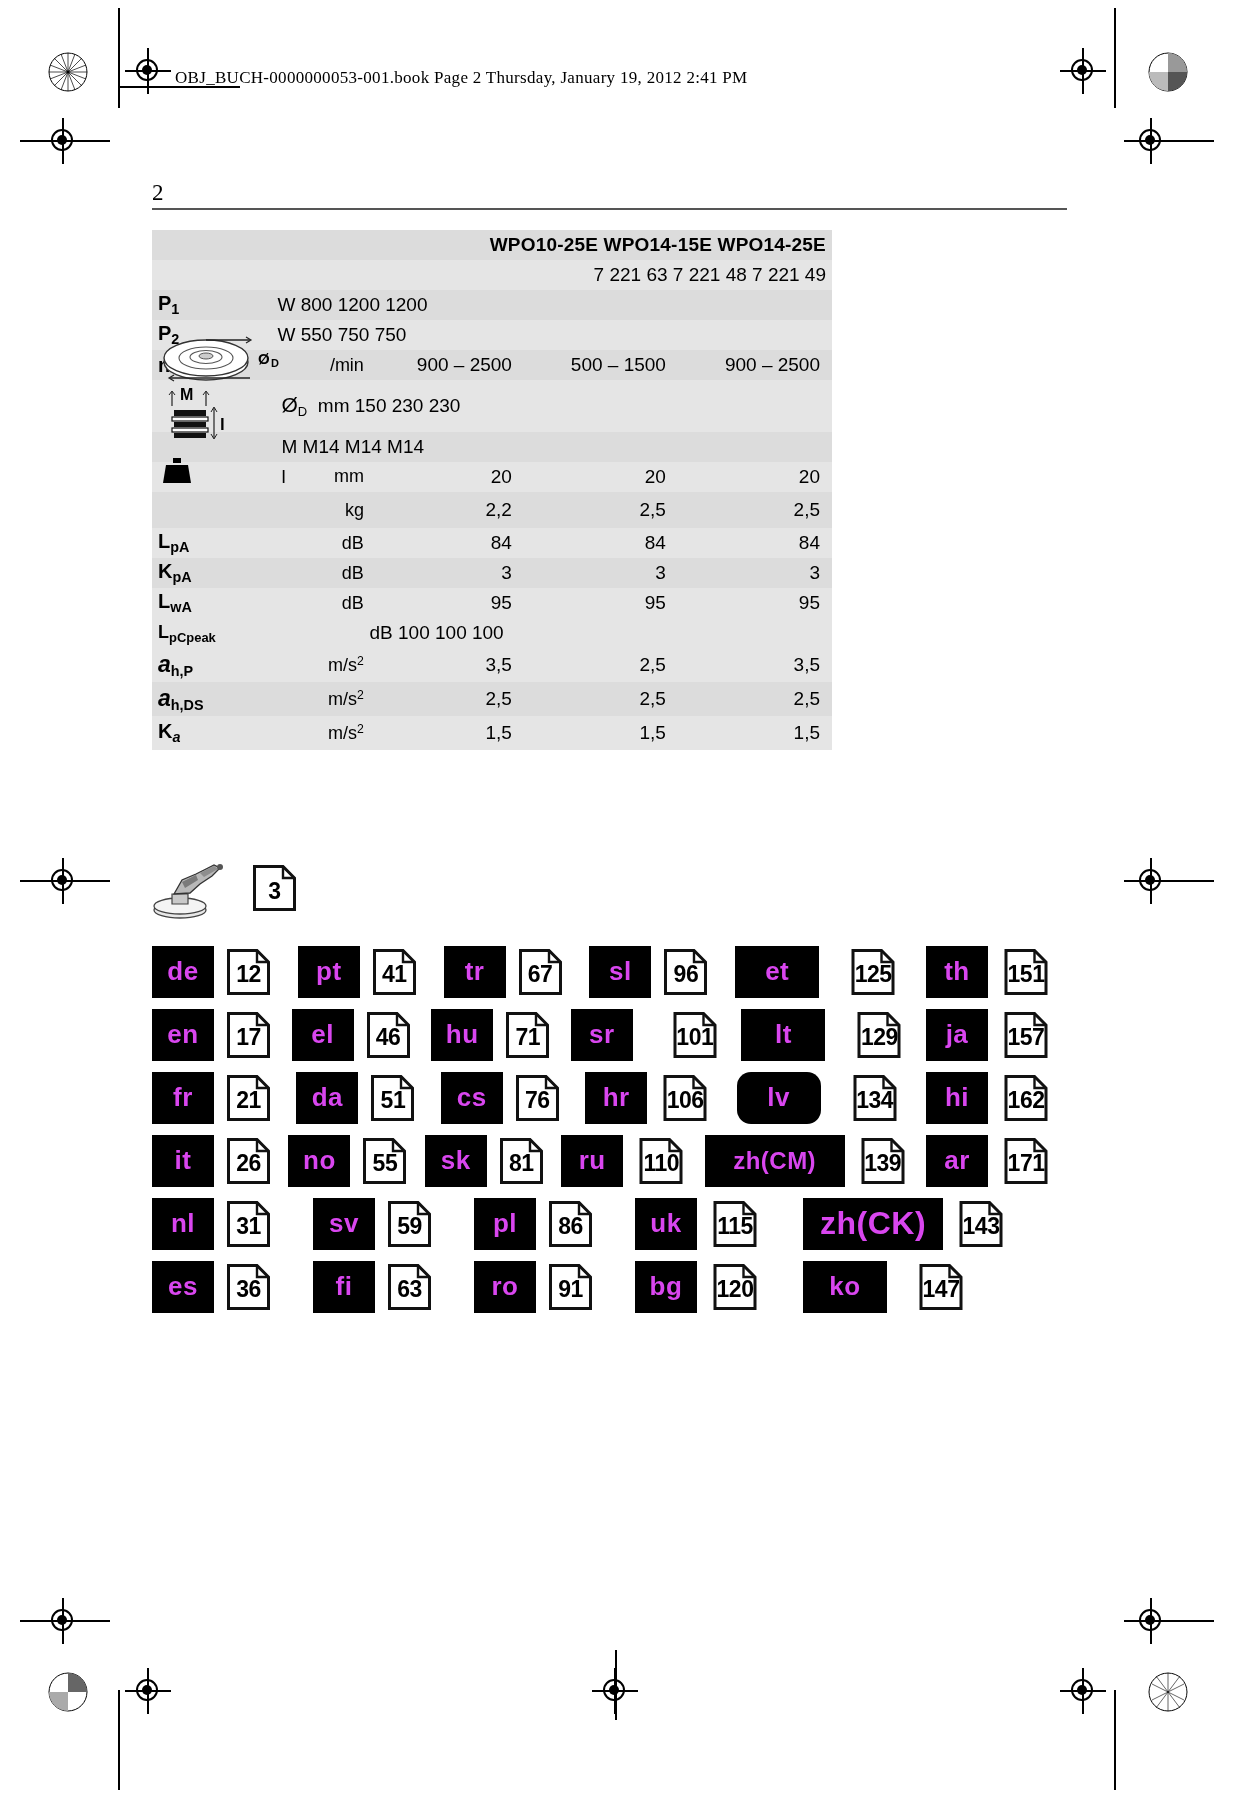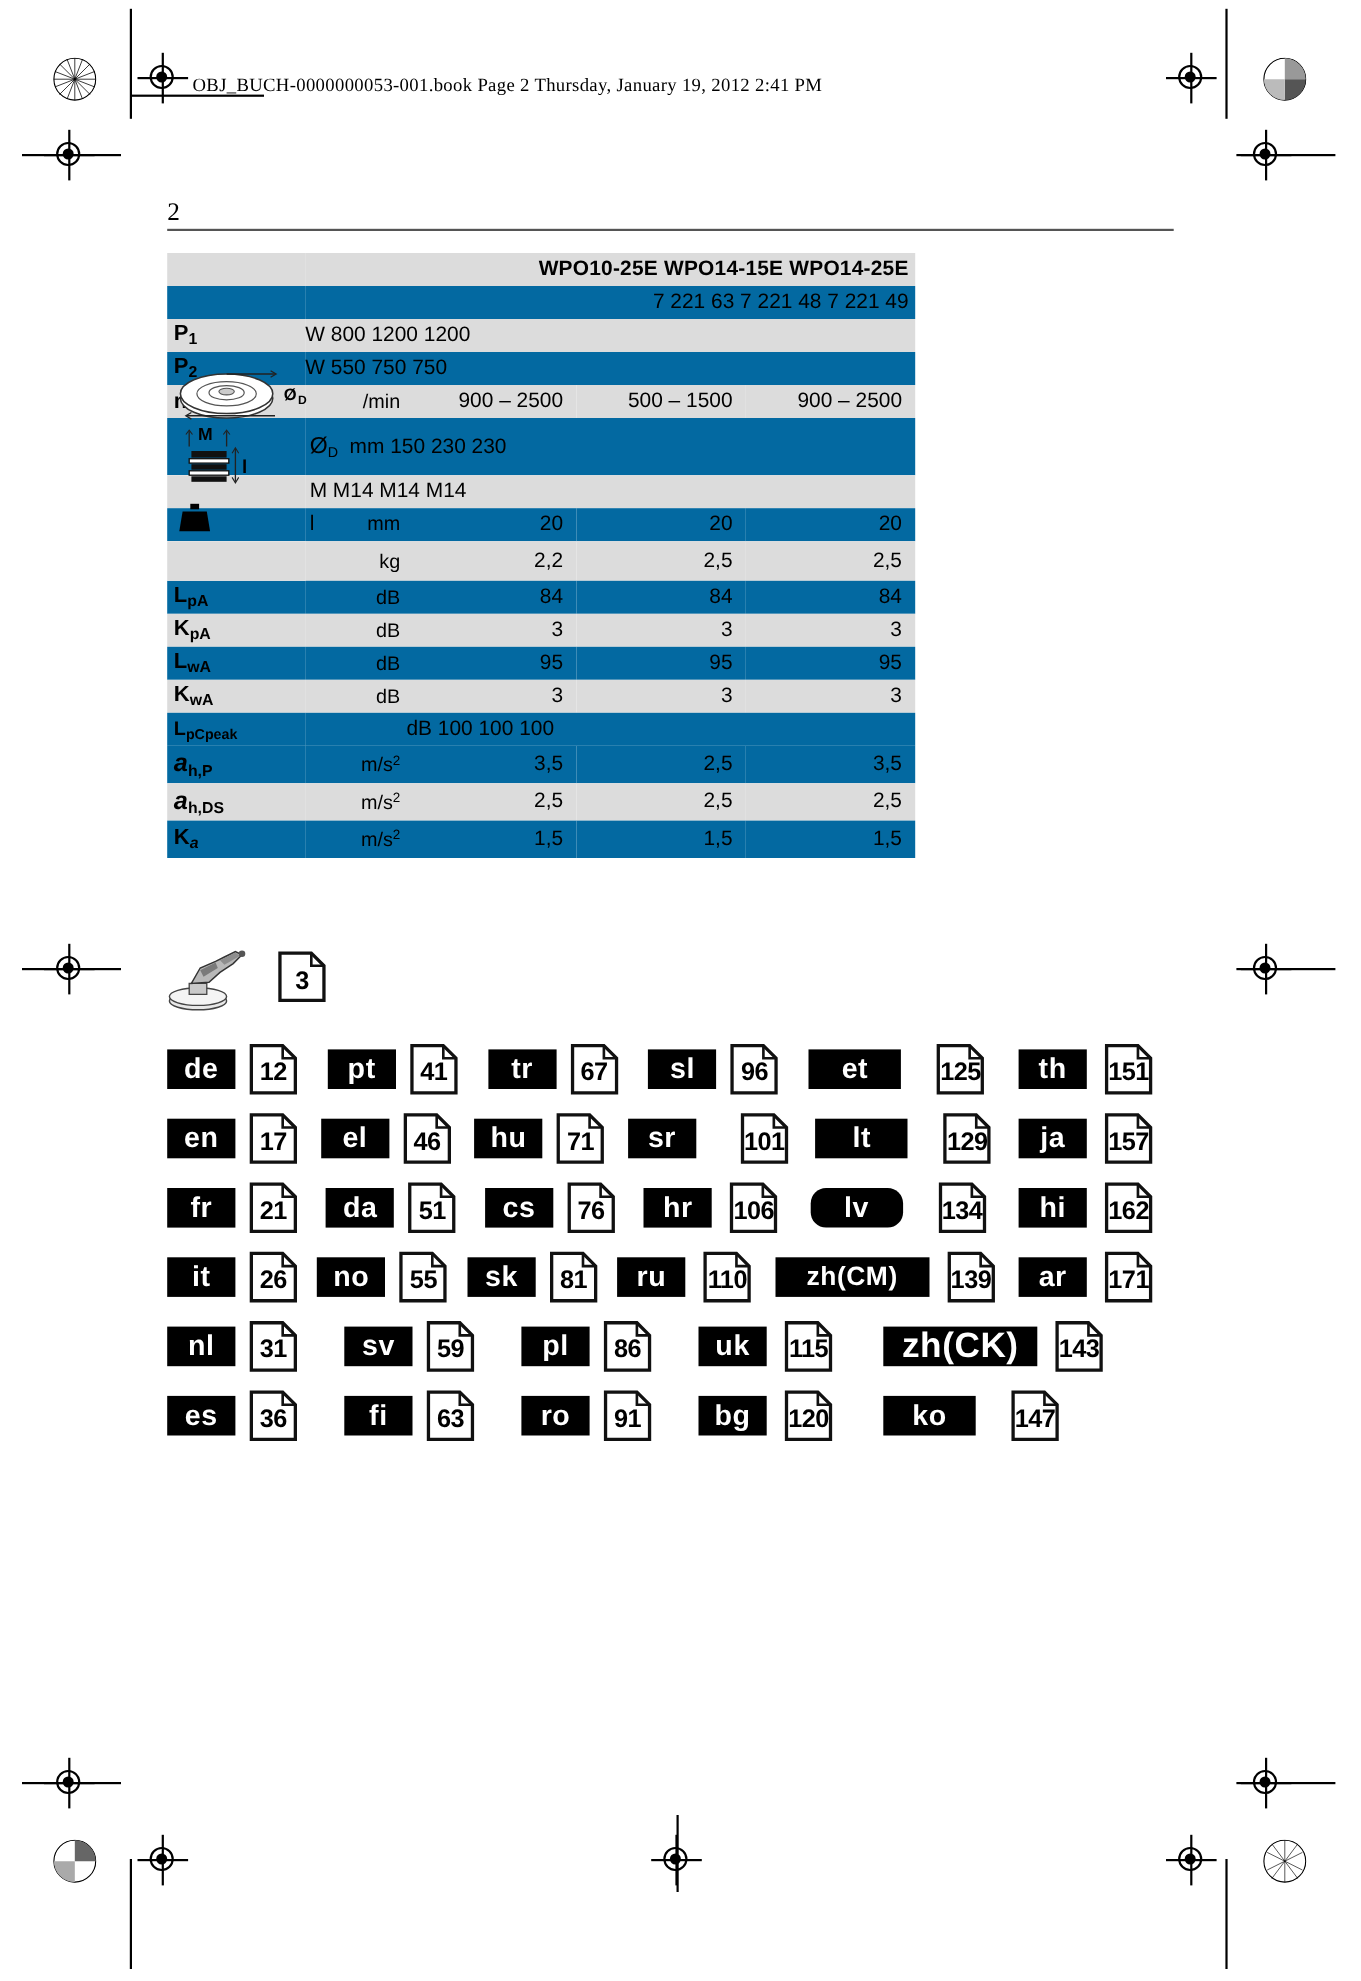--- a/index.html
+++ b/index.html
@@ -119,21 +119,21 @@
     width: 680px;
     border-collapse: collapse;
     font-size: 19px;
   }
   #spec-table td {
     padding: 0;
     vertical-align: middle;
     height: 30px;
   }
   #spec-table tr.shaded td { background: #dcdcdc; }
-  #spec-table tr.plain td { background: #0369a1; }
+  #spec-table tr.plain td { background: #e5e5e5; }
 
   .c-sym {
     width: 130px;
     padding-left: 6px !important;
     font-weight: bold;
     font-size: 20px;
     white-space: nowrap;
   }
   .c-unit {
     width: 95px;
@@ -211,24 +211,24 @@
     display: flex;
     align-items: center;
     height: 63px;
   }
   .lang-cell {
     display: flex;
     align-items: center;
   }
   .lang-tag {
     background: #000;
-    color: #ffffff;
+    color: #d946ef;
     font-weight: bold;
     font-size: 26px;
-    height: 36px;
+    height: 52px;
     min-width: 62px;
     display: flex;
     align-items: center;
     justify-content: center;
     padding: 0 10px;
     box-sizing: border-box;
     letter-spacing: 0.5px;
   }
   .page-icon {
     position: relative;
@@ -508,27 +508,20 @@
       </tr>
 
       <tr class="plain">
         <td class="c-sym">L<sub>wA</sub></td>
         <td class="c-unit">dB</td>
         <td class="c-val">95</td>
         <td class="c-val">95</td>
         <td class="c-val">95</td>
       </tr>
 
-      <tr class="shaded">
-        <td class="c-sym">K<sub>wA</sub></td>
-        <td class="c-unit">dB</td>
-        <td class="c-val">3</td>
-        <td class="c-val">3</td>
-        <td class="c-val">3</td>
-      </tr>
 
       <tr class="plain">
         <td class="c-sym" style="font-size:18px;">L<sub>pCpeak</sub></td>
         <td class="c-span" colspan="4" style="text-align:right; padding-right:0;">
           <span style="display:inline-block; width:100%; text-align:left; padding-left:92px; box-sizing:border-box;">dB 100 100 100</span>
         </td>
       </tr>
 
 
       <tr class="plain" style="height:34px;">

